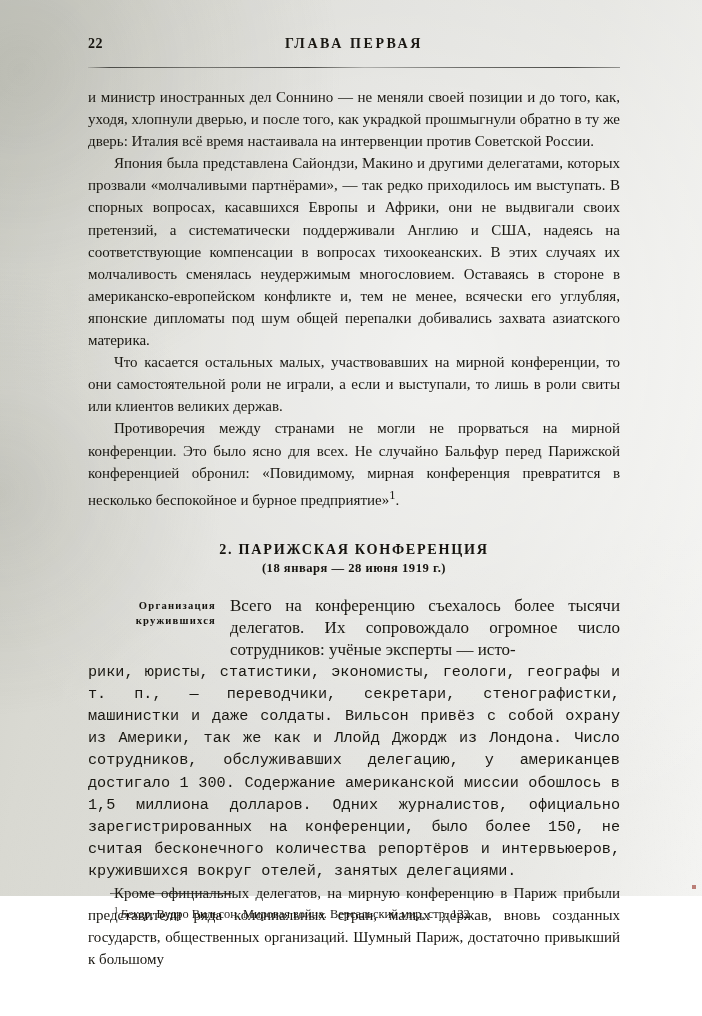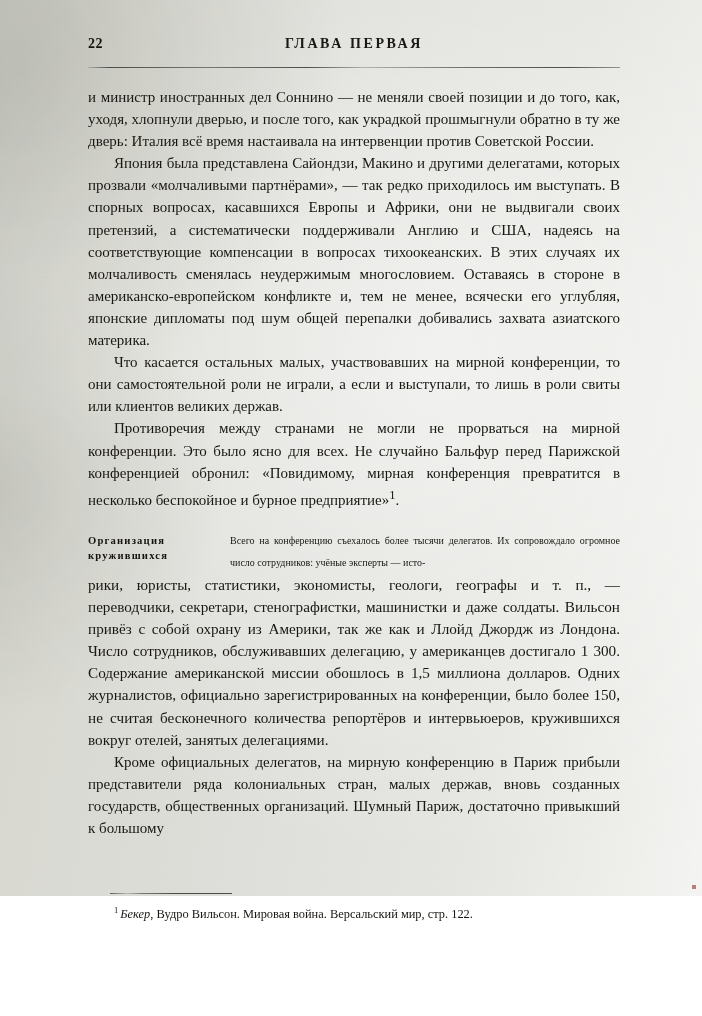--- a/index.html
+++ b/index.html
@@ -124,40 +124,41 @@
   
   .sidenote-block {
     margin-top: 19px;
     position: relative;
   }
   .sidenote {
     position: absolute;
     left: 0;
     top: 3px;
     width: 128px;
-    text-align: left;
+    text-align: right;
     font-size: 10.6px;
     font-weight: 700;
     line-height: 15px;
     letter-spacing: 1.2px;
     color: #15130e;
   }
   .sidenote-block .first-lines {
     margin-left: 142px;
-    font-size: 10px;
+    font-size: 17px;
     line-height: 22.1px;
     text-align: justify;
     color: #191711;
   }
   .sidenote-block .rest {
     margin-left: 0;
     font-size: 15.2px;
     line-height: 22.1px;
     text-align: justify;
     color: #191711;
+    font-family: Liberation Mono, monospace;
   }
 
   
   .footnote-wrap {
     position: absolute;
     left: 88px;
     top: 893px;
     width: 532px;
   }
   .footnote-rule {
@@ -211,20 +212,24 @@
     </div>
     <div class="head-rule"></div>
 
     <div class="body-text">
       <p class="noindent">и министр иностранных дел Соннино — не меняли своей позиции и до того, как, уходя, хлопнули дверью, и после того, как украдкой прошмыгнули обратно в ту же дверь: Италия всё время настаивала на интервенции против Советской России.</p>
       <p>Япония была представлена Сайондзи, Макино и другими делегатами, которых прозвали «молчаливыми партнёрами», — так редко приходилось им выступать. В спорных вопросах, касавшихся Европы и Африки, они не выдвигали своих претензий, а систематически поддерживали Англию и США, надеясь на соответствующие компенсации в вопросах тихоокеанских. В этих случаях их молчаливость сменялась неудержимым многословием. Оставаясь в стороне в американско-европейском конфликте и, тем не менее, всячески его углубляя, японские дипломаты под шум общей перепалки добивались захвата азиатского материка.</p>
       <p>Что касается остальных малых, участвовавших на мирной конференции, то они самостоятельной роли не играли, а если и выступали, то лишь в роли свиты или клиентов великих держав.</p>
       <p><span>Противоречия между странами не могли не прорваться на мирной конференции. Это было ясно для всех. Не случайно Бальфур перед Парижской конференцией обронил: «Повидимому, мирная конференция превратится в несколько беспокойное и бурное предприятие»</span><sup>1</sup>.</p>
     </div>
 
+    <div class="section-head">
+      <div class="st">2. ПАРИЖСКАЯ КОНФЕРЕНЦИЯ</div>
+      <div class="sd">(18 января — 28 июня 1919 г.)</div>
+    </div>
 
     <div class="sidenote-block">
       <div class="sidenote">
         <div>Организация</div>
         <div>кружившихся</div>
       </div>
       <div class="first-lines">Всего на конференцию съехалось более тысячи делегатов. Их сопровождало огромное число сотрудников: учёные эксперты — исто-</div>
       <div class="rest">рики, юристы, статистики, экономисты, геологи, географы и т. п., — переводчики, секретари, стенографистки, машинистки и даже солдаты. Вильсон привёз с собой охрану из Америки, так же как и Ллойд Джордж из Лондона. Число сотрудников, обслуживавших делегацию, у американцев достигало 1 300. Содержание американской миссии обошлось в 1,5 миллиона долларов. Одних журналистов, официально зарегистрированных на конференции, было более 150, не считая бесконечного количества репортёров и интервьюеров, кружившихся вокруг отелей, занятых делегациями.</div>
     </div>
 

